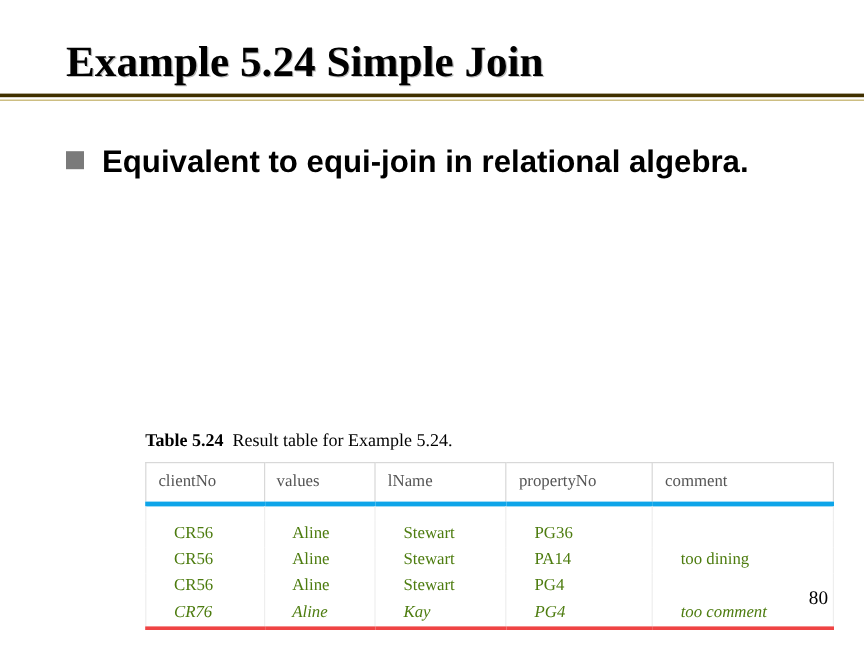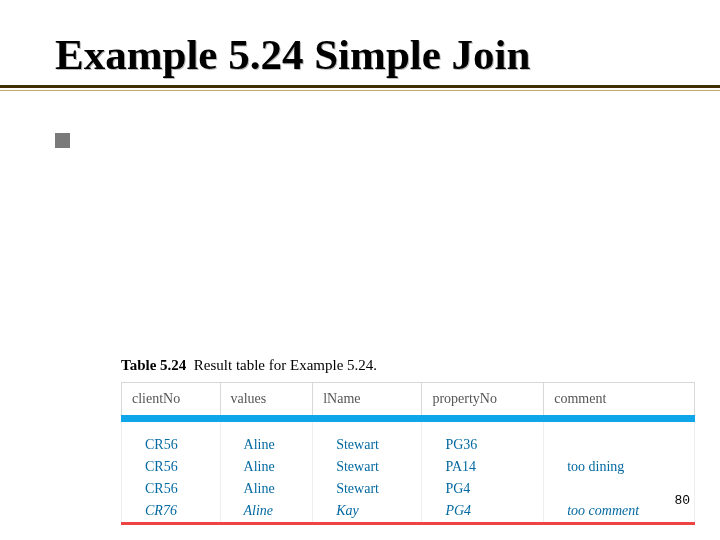--- a/index.html
+++ b/index.html
@@ -14,21 +14,21 @@
   }
   .slide {
     width: 720px;
     height: 540px;
     position: relative;
     box-sizing: border-box;
     padding: 30px 55px 20px 55px;
   }
   .title {
     font-family: "Times New Roman", Times, serif;
-    font-size: 43px;
+    font-size: 36px;
     font-weight: bold;
     color: #000000;
     margin: 0 0 4px 0;
     text-shadow: 1px 1px 0 #bbb;
   }
   .rule-stack {
     margin-top: 6px;
     margin-bottom: 34px;
   }
   .rule-thick {
@@ -87,66 +87,67 @@
     width: 100%;
     font-size: 14px;
     color: #444;
   }
   table.result th {
     font-weight: normal;
     color: #555;
     text-align: left;
     padding: 8px 10px 8px 10px;
     border-top: 1px solid #d8d8d8;
-    border-bottom: 7px solid #0ea5e9;
+    border-bottom: 4px solid #0ea5e9;
     border-right: 1px solid #d8d8d8;
     background: #fff;
     white-space: nowrap;
   }
   table.result th:first-child { border-left: 1px solid #d8d8d8; }
   table.result td {
     padding: 3px 10px 3px 23px;
     border-right: 1px solid #eeeeee;
-    color: #0369a1;
+    color: #4d7c0f;
     white-space: nowrap;
   }
   table.result td:first-child { border-left: 1px solid #eeeeee; }
   table.result tbody tr:last-child td {
     border-bottom: 3px solid #ef4444;
     font-style: italic;
   }
   .spacer-row td {
     height: 6px;
     padding: 0 10px;
   }
   .page-num {
     position: absolute;
     right: 30px;
     bottom: 32px;
-    font-size: 13px;
+    font-size: 16px;
     color: #000;
-    font-family: Liberation Mono, monospace;
+    font-family: Liberation Serif, serif;
     z-index: 5;
   }
 </style>
 </head>
 <body>
 
 <div class="slide">
 
   <h1 class="title">Example 5.24  Simple Join</h1>
 
   <div class="rule-stack">
     <div class="rule-thick"></div>
     <div class="rule-thin"></div>
   </div>
 
   <ul class="bullets">
     <li>
       <span class="sq"></span>
+      <span>Equivalent to equi-join in relational algebra.</span>
     </li>
   </ul>
 
   <div class="table-wrap">
     <div class="table-caption">
       <b>Table 5.24</b>
       &nbsp;<span>Result table for Example 5.24.</span>
     </div>
     <table class="result">
       <thead>

